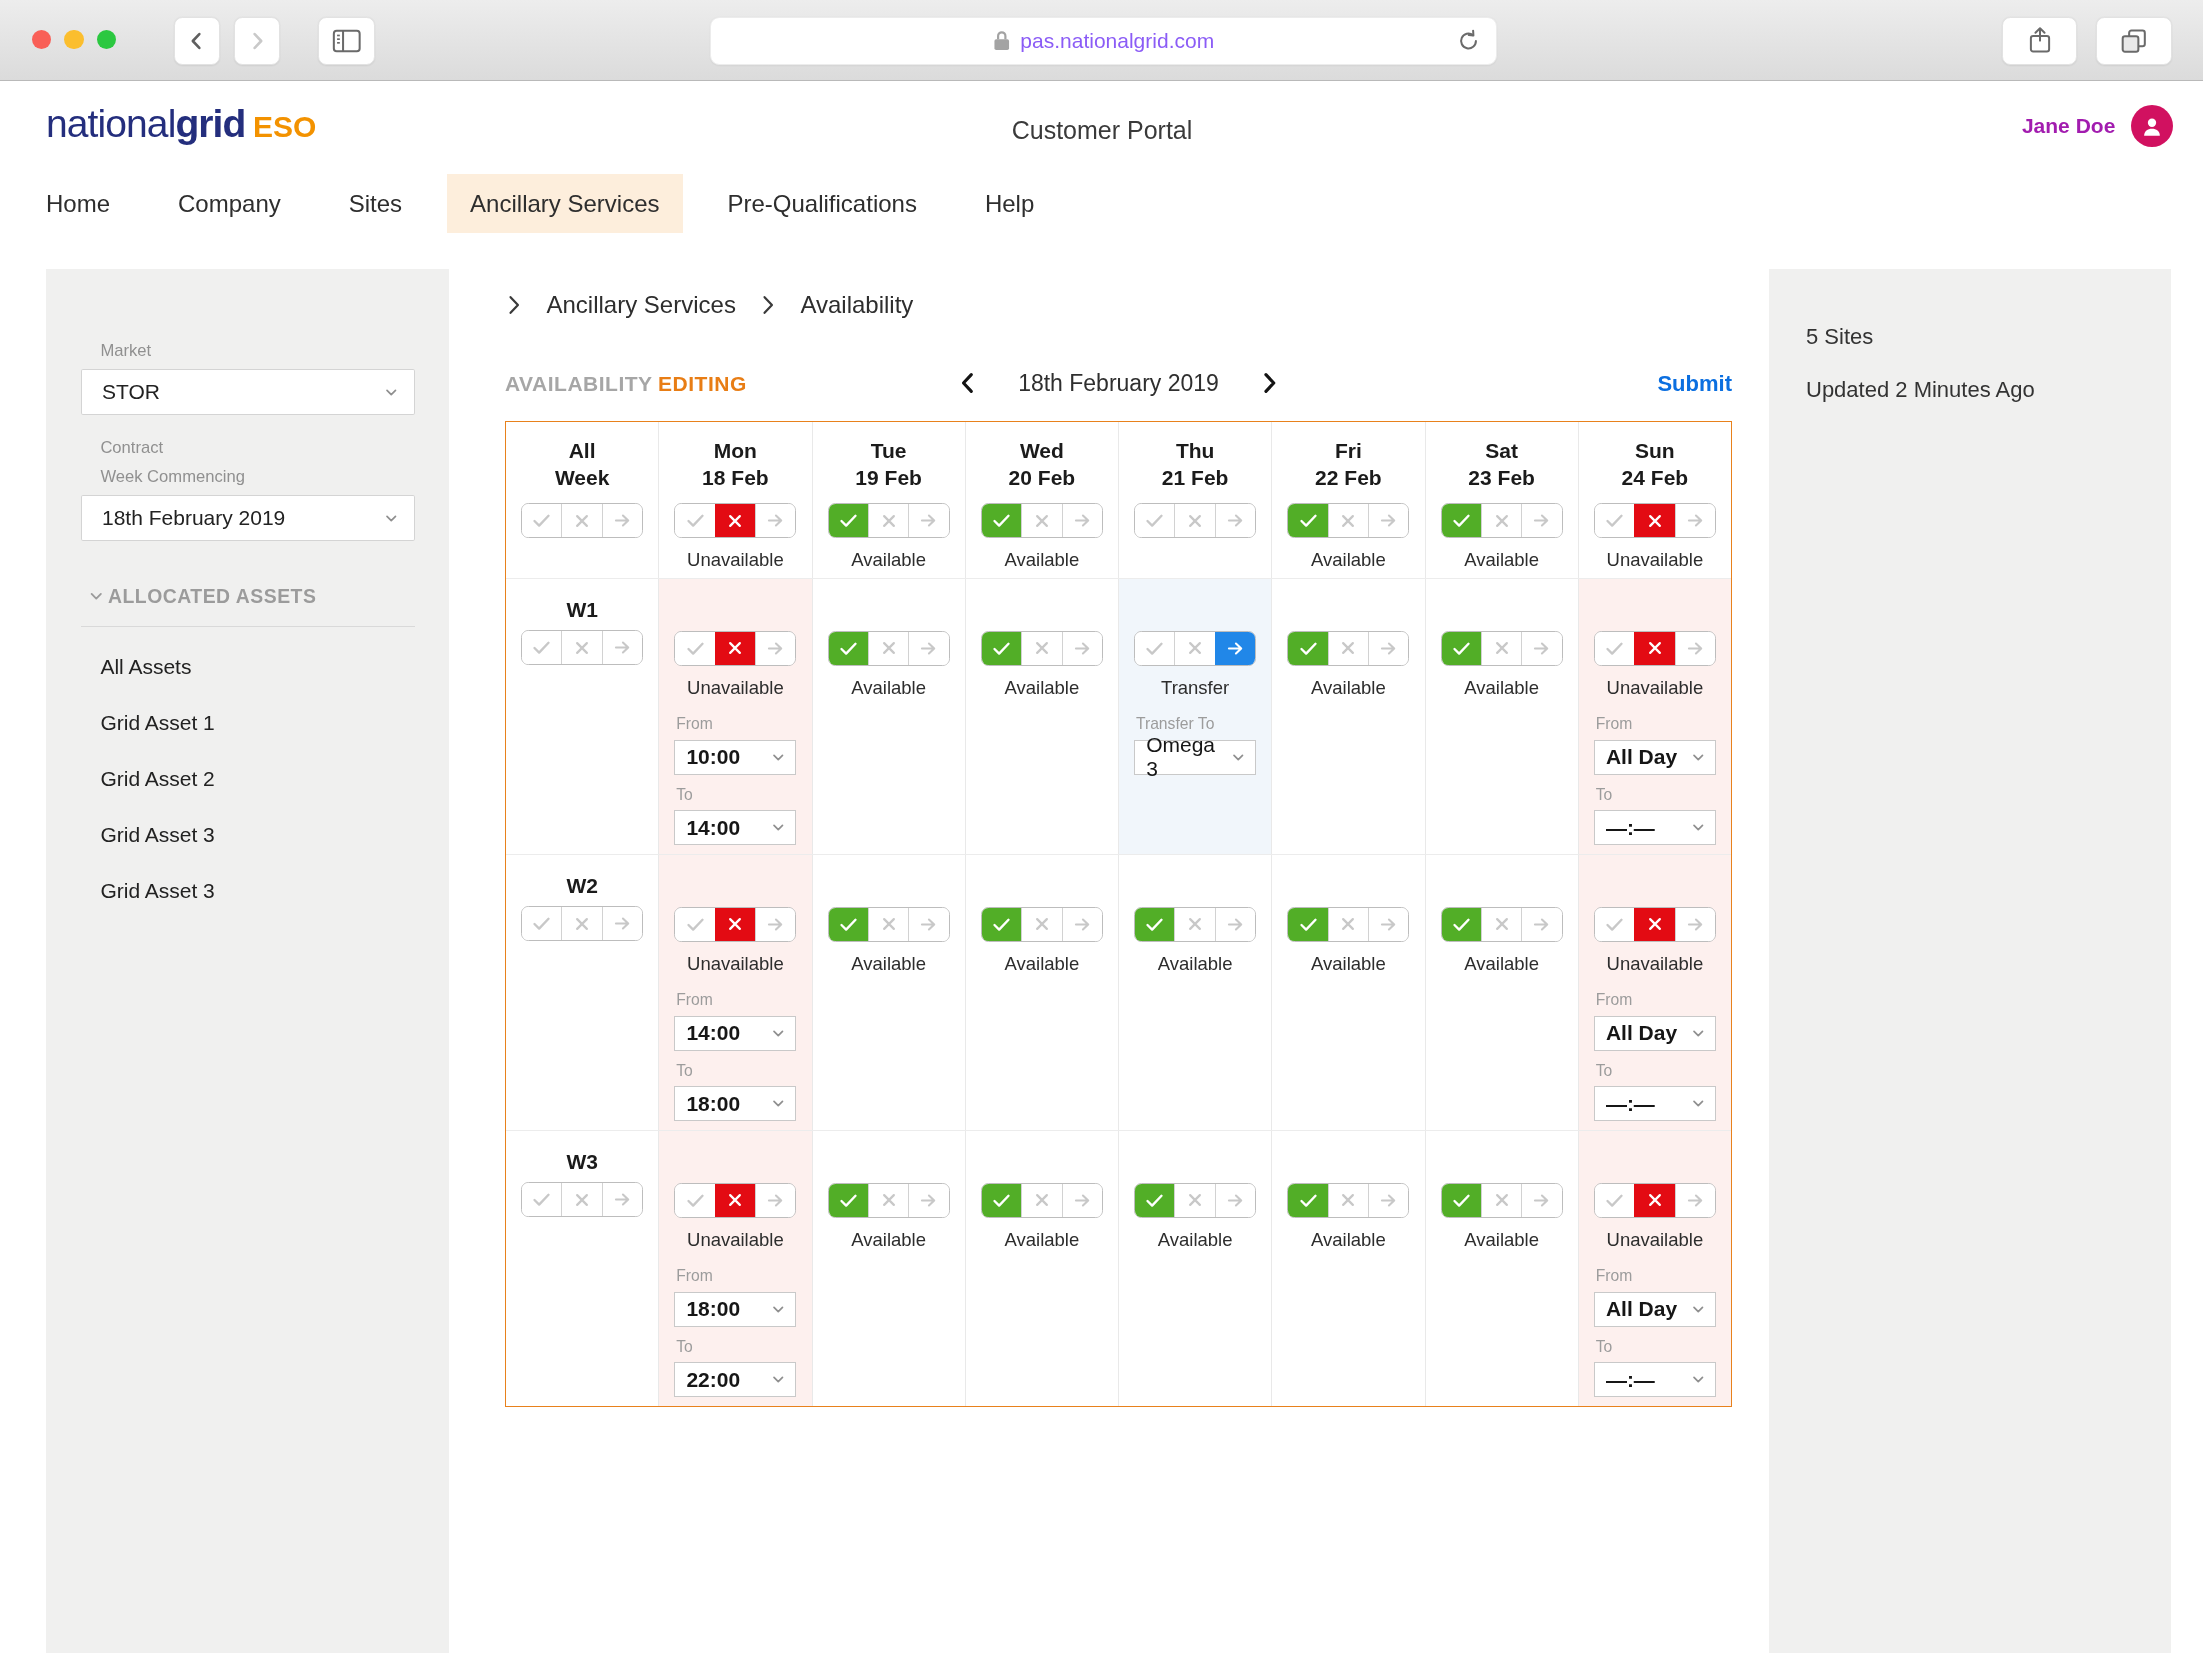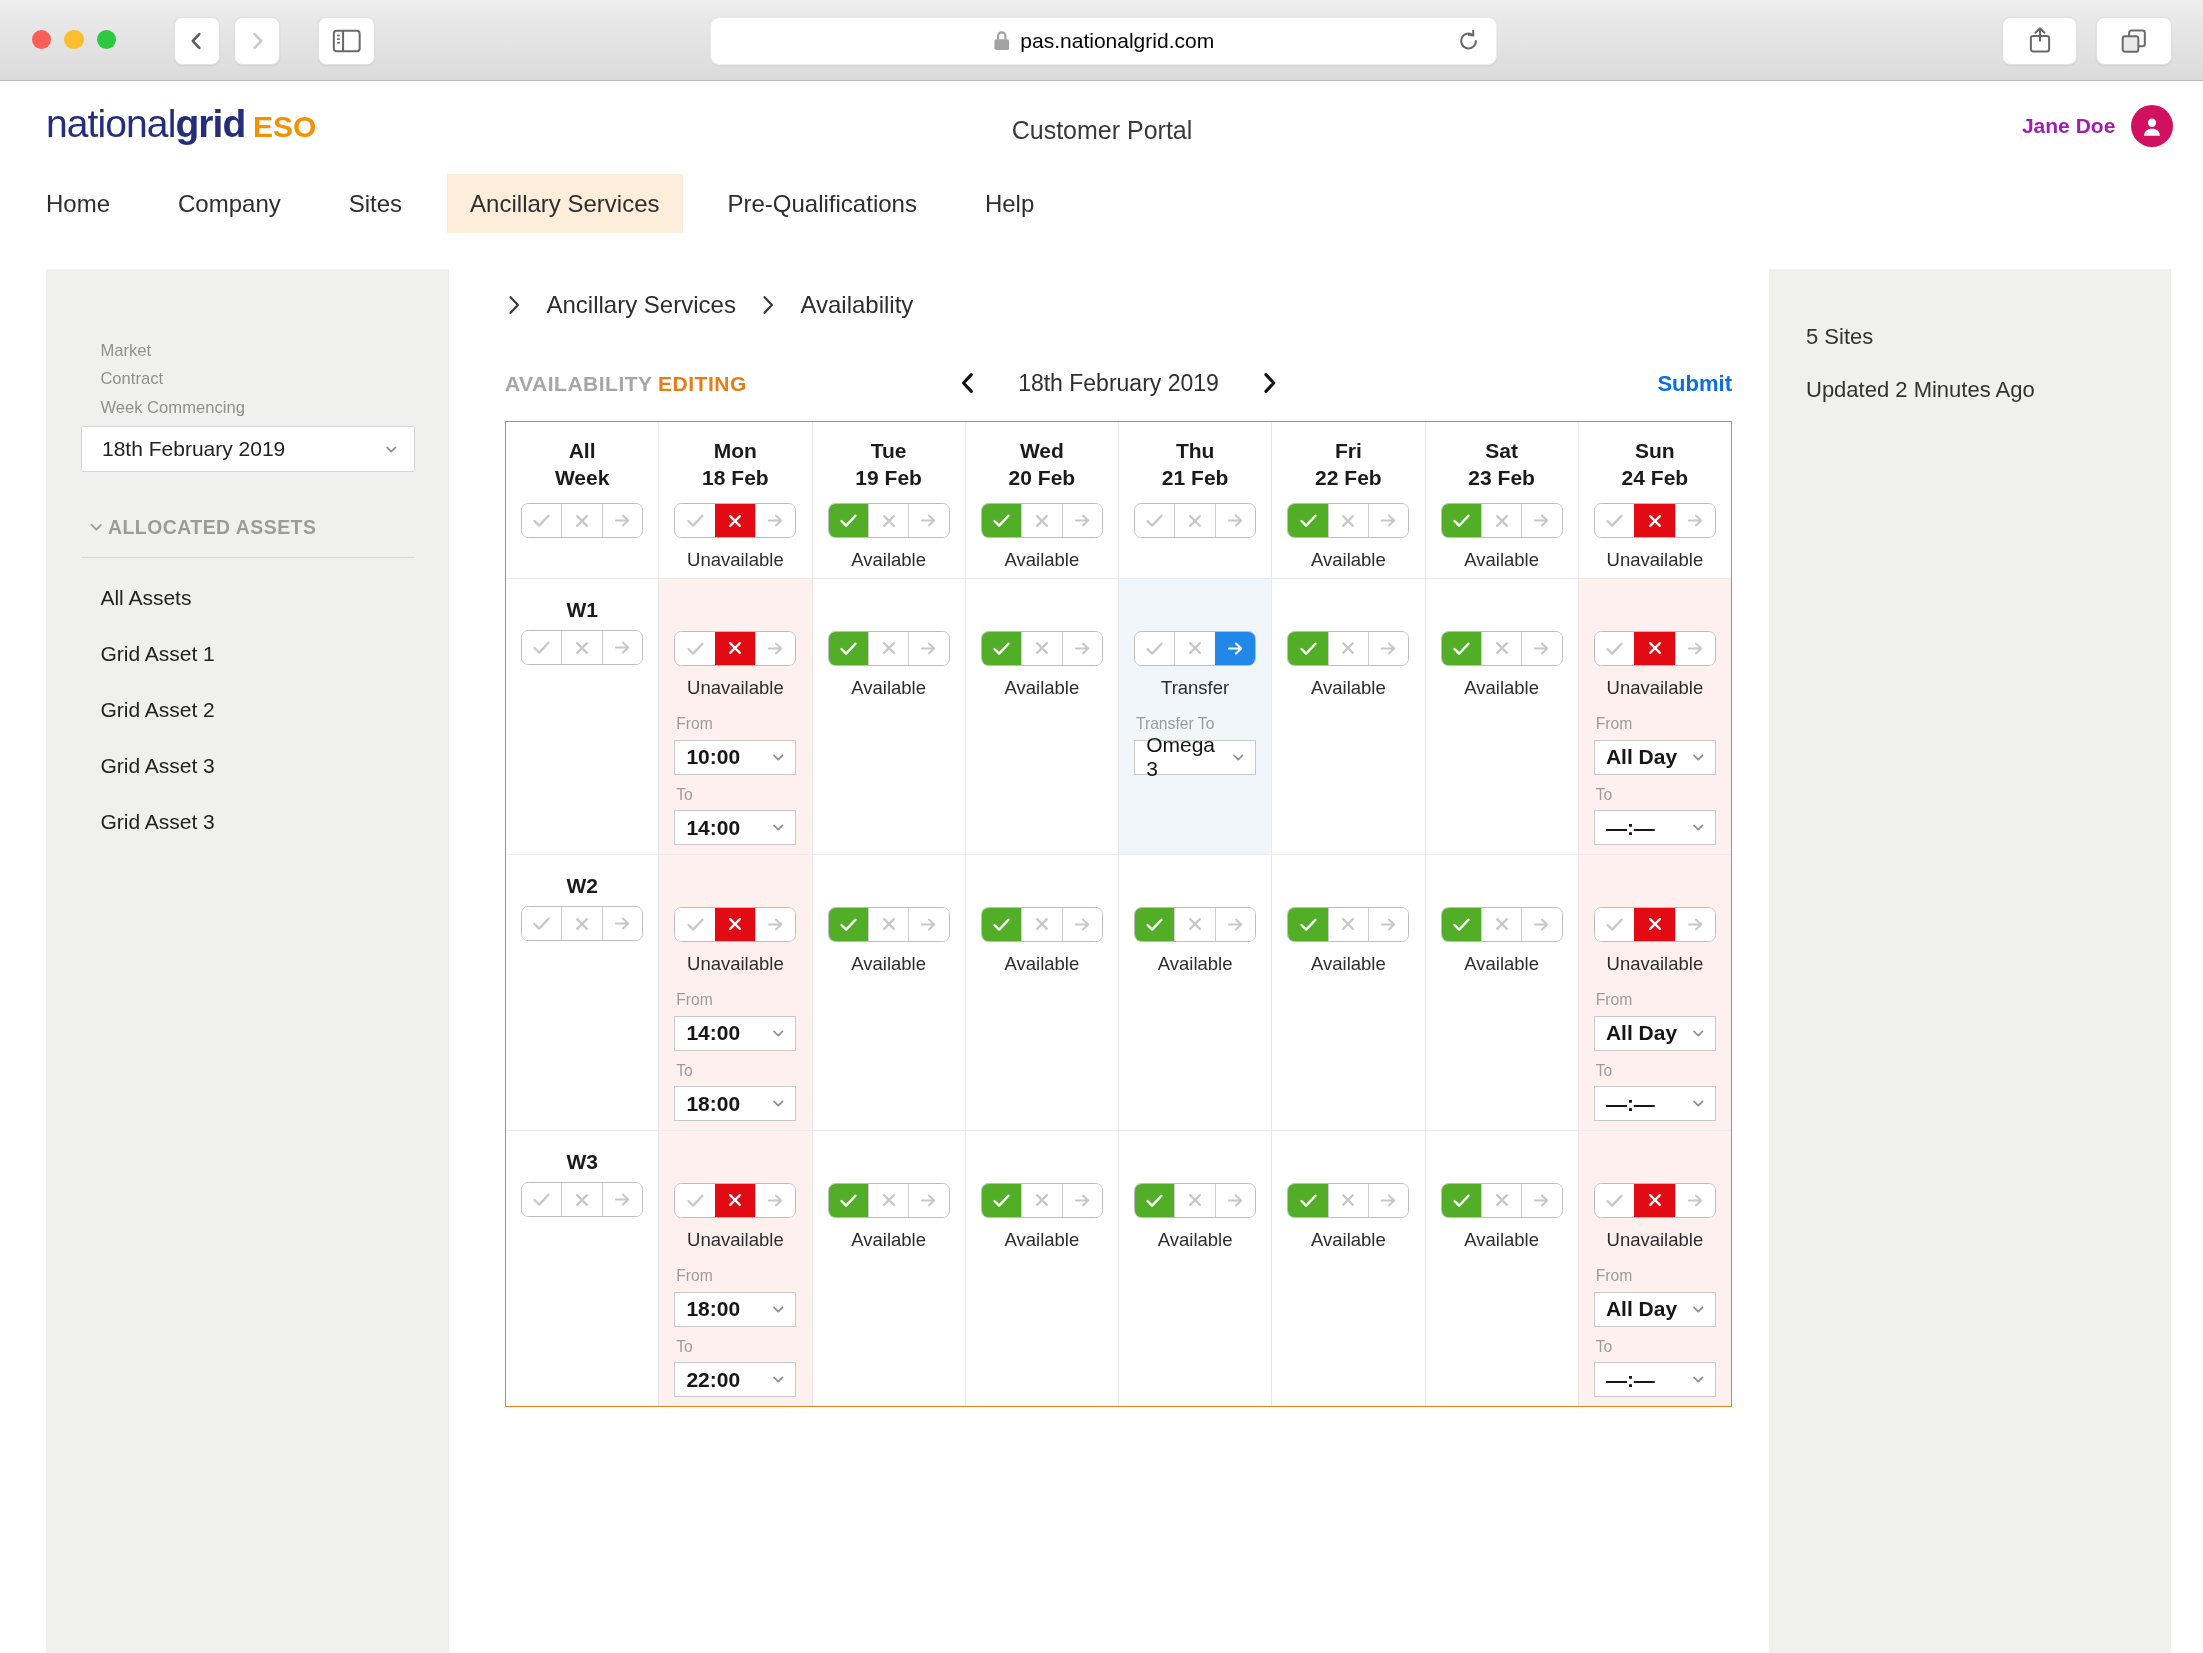--- a/index.html
+++ b/index.html
@@ -17,21 +17,21 @@
   .light.red{background:#f95f57;}.light.yellow{background:#fbbe2e;}.light.green{background:#2bc840;}
   .chrome-btn{position:absolute;top:16.6px;height:48px;background:#fff;border:0.9px solid #e2e2e2;
     border-radius:8.3px;box-shadow:0 0.9px 1.8px rgba(0,0,0,.07);display:flex;align-items:center;justify-content:center;box-sizing:border-box;}
   #btn-back{left:174px;width:46px;}
   #btn-forward{left:234px;width:46px;}
   #btn-sidebar{left:318px;width:57px;}
   #btn-share{left:2002px;width:75px;}
   #btn-tabs{left:2096px;width:76px;}
   #urlbar{position:absolute;left:710px;top:16.6px;width:787px;height:48px;background:#fff;border:0.9px solid #ececec;
     border-radius:9.2px;box-shadow:0 0.9px 1.8px rgba(0,0,0,.05);display:flex;align-items:center;justify-content:center;gap:10px;box-sizing:border-box;}
-  #url-text{font-size:21px;color:#000000;}
+  #url-text{font-size:21px;color:#8b5cf6;}
   #refresh{position:absolute;right:14.8px;top:50%;transform:translateY(-50%);}
 
   
   #logo{position:absolute;left:46px;top:102px;white-space:nowrap;}
   .lg-nat{font-size:39px;color:#242e7d;letter-spacing:-0.9px;}
   .lg-grid{font-size:39px;color:#242e7d;font-weight:700;letter-spacing:-0.9px;}
   .lg-eso{font-size:30px;color:#f39200;font-weight:700;margin-left:7.4px;letter-spacing:0;}
   #portal-title{position:absolute;left:0;top:116px;width:100%;text-align:center;font-size:25px;color:#3a3a3a;}
   #user{position:absolute;right:31px;top:105px;display:flex;align-items:center;gap:15.7px;}
   #user-name{font-size:21px;font-weight:700;color:#a21caf;}
@@ -194,20 +194,28 @@
     <div class="nav-item">Company</div>
     <div class="nav-item">Sites</div>
     <div class="nav-item active">Ancillary Services</div>
     <div class="nav-item">Pre-Qualifications</div>
     <div class="nav-item">Help</div>
   </div>
 
 <div id="sidebar">
   <div id="filters">
       <div class="f-label">Market</div>
+      <div class="side-sel">
+        <span class="val">STOR</span>
+        <span class="chev">
+          <svg width="18.5" height="18.5" viewBox="0 0 24 24">
+            <path d="M6.5 9.5 l5.5 5.5 5.5-5.5" fill="none" stroke="#8f8f8f" stroke-width="2.2" stroke-linecap="round" stroke-linejoin="round"></path>
+          </svg>
+        </span>
+      </div>
       <div class="f-label">Contract</div>
       <div class="f-label">Week Commencing</div>
       <div class="side-sel">
         <span class="val">18th February 2019</span>
         <span class="chev">
           <svg width="18.5" height="18.5" viewBox="0 0 24 24">
             <path d="M6.5 9.5 l5.5 5.5 5.5-5.5" fill="none" stroke="#8f8f8f" stroke-width="2.2" stroke-linecap="round" stroke-linejoin="round"></path>
           </svg>
         </span>
       </div>

